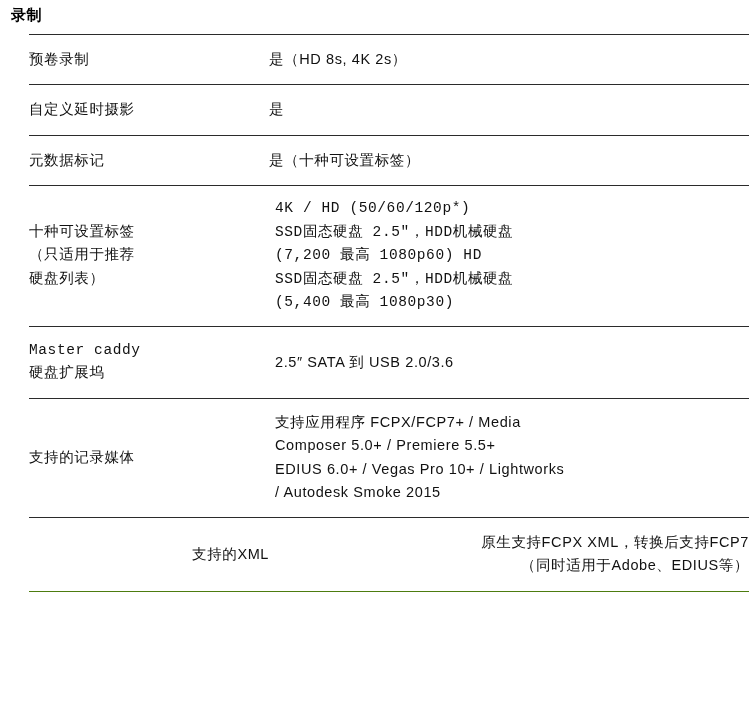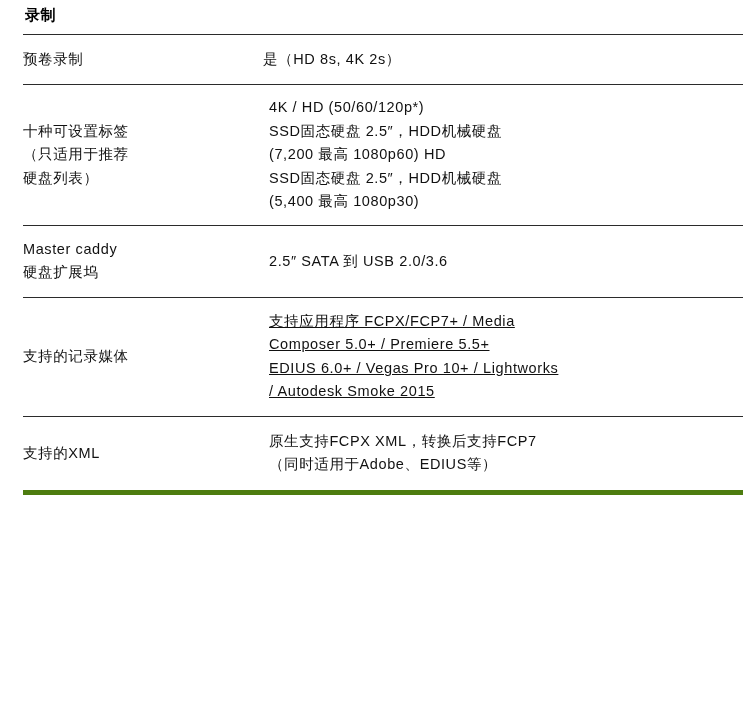--- a/index.html
+++ b/index.html
@@ -12,82 +12,92 @@
     height: 720px;
     font-family: "Liberation Sans", "DejaVu Sans", sans-serif;
     color: #111111;
     -webkit-font-smoothing: antialiased;
   }
   .page {
     position: relative;
     width: 750px;
     height: 620px;
     box-sizing: border-box;
-    padding: 0 23px;
+    padding: 0 9px;
   }
   .section-title {
     font-size: 15px;
     font-weight: bold;
     color: #000000;
     letter-spacing: 0.5px;
     padding: 6px 0 10px 2px;
     line-height: 1.2;
   }
   table.spec-table {
     width: 720px;
     border-collapse: collapse;
     table-layout: fixed;
+    margin-left: 20px;
   }
   table.spec-table tr {
     border-top: 1px solid #2b2b2b;
   }
   table.spec-table tr:last-child {
-    border-bottom: 5px solid #4d7c0f;
+    border-bottom: 1px solid #4d7c0f;
+    text-align: right;
   }
   table.spec-table td {
     vertical-align: middle;
     padding: 13px 0 13px 0;
     font-size: 14.5px;
     line-height: 1.62;
     letter-spacing: 0.6px;
     color: #111111;
   }
   td.label-cell {
     width: 240px;
     padding-right: 8px;
     white-space: pre-line;
   }
   td.value-cell {
     width: 480px;
     padding-left: 2px;
     white-space: pre-line;
   }
   
-  tr.r-media td { padding-top: 11px; padding-bottom: 11px; }
+  tr.r-media td { padding-top: 11px; padding-bottom: 11px; font-family: Liberation Mono, monospace; }
   tr.r-caddy td { padding-top: 12px; padding-bottom: 12px; }
-  tr.r-dock td.label-cell { padding-top: 12px; padding-bottom: 12px; }
+  tr.r-dock td.label-cell { padding-top: 12px; padding-bottom: 12px; font-family: Liberation Mono, monospace; }
   tr.r-dock td.value-cell { padding-left: 6px; }
   tr.r-soft td { padding-top: 12px; padding-bottom: 12px; }
-  tr.r-soft td.value-cell { padding-left: 6px; text-decoration: underline; }
+  tr.r-soft td.value-cell { padding-left: 6px; }
   tr.r-xml td.value-cell { padding-left: 6px; }
   tr.r-media td.value-cell { padding-left: 6px; }
   tr.r-caddy td.value-cell { padding-left: 5px; }
 </style>
 </head>
 <body>
 
 <div class="page">
 
   <div class="section-title">录制</div>
 
   <table class="spec-table">
     <tbody>
       <tr class="r-prerecord">
         <td class="label-cell">预卷录制</td>
         <td class="value-cell">是（HD 8s, 4K 2s）</td>
+      </tr>
+      <tr class="r-timelapse">
+        <td class="label-cell">自定义延时摄影</td>
+        <td class="value-cell">是</td>
+      </tr>
+      <tr class="r-metadata">
+        <td class="label-cell">元数据标记</td>
+        <td class="value-cell">是（十种可设置标签）</td>
       </tr>
       <tr class="r-media">
         <td class="label-cell">十种可设置标签
 （只适用于推荐
 硬盘列表）</td>
         <td class="value-cell">4K / HD (50/60/120p*)
 SSD固态硬盘 2.5″，HDD机械硬盘
 (7,200 最高 1080p60) HD
 SSD固态硬盘 2.5″，HDD机械硬盘
 (5,400 最高 1080p30)</td>

